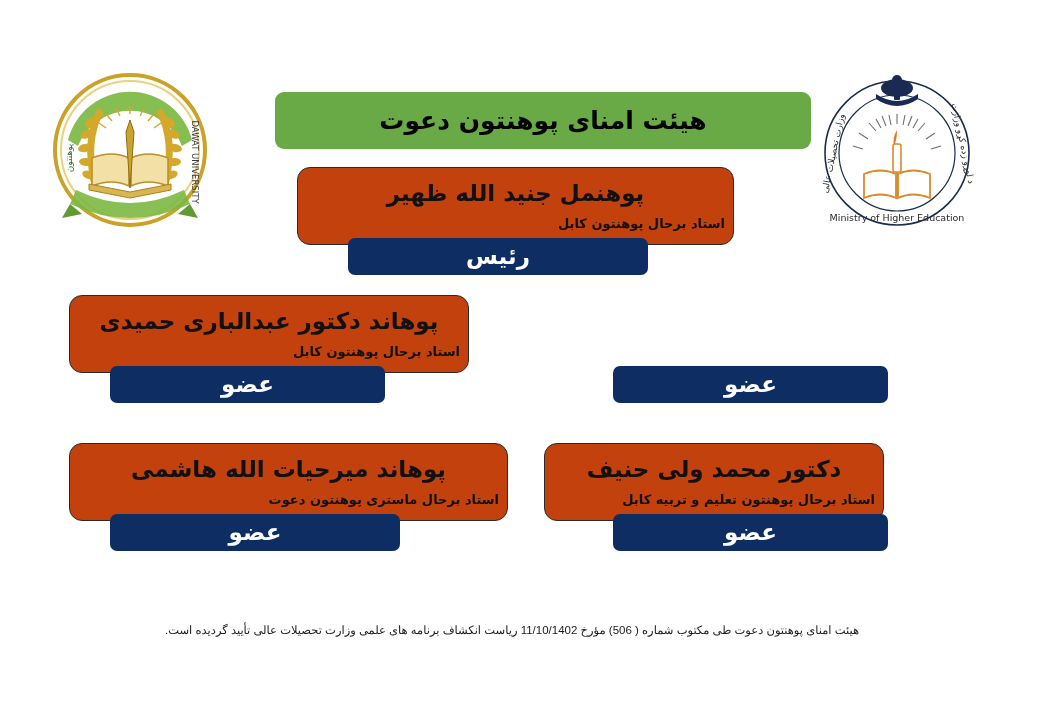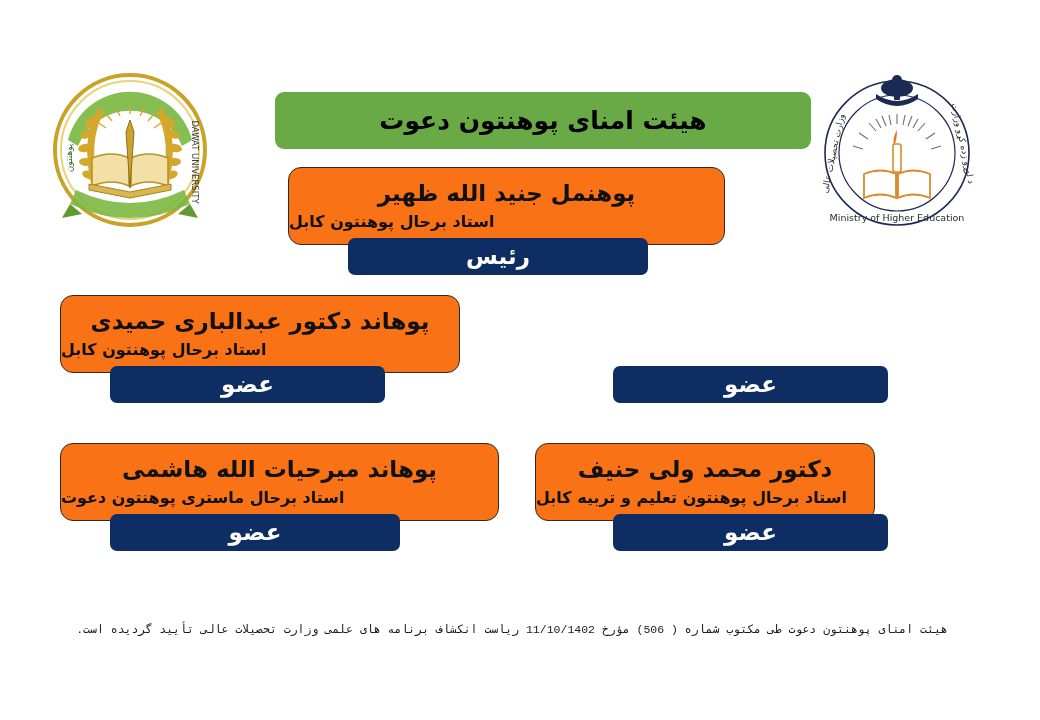--- a/index.html
+++ b/index.html
@@ -49,45 +49,46 @@
     font-size: 25px;
     font-weight: bold;
     letter-spacing: 0.3px;
     line-height: 1;
     direction: rtl;
   }
 
   
   .card {
     position: absolute;
-    background: #f97316;
+    background: #c2410c;
     border: 1.2px solid #2a2a2a;
     border-radius: 13px;
     box-sizing: border-box;
+    margin-left: 9px;
   }
   .card .card-name {
     position: absolute;
     left: 0;
     right: 0;
     top: 12px;
     text-align: center;
     font-size: 23px;
     font-weight: bold;
     color: #111111;
     direction: rtl;
     line-height: 1.15;
     white-space: nowrap;
   }
   .card .card-sub {
     position: absolute;
     left: 0;
     right: 8px;
     bottom: 13px;
-    text-align: left;
-    font-size: 16px;
+    text-align: right;
+    font-size: 13px;
     font-weight: bold;
     color: #111111;
     direction: rtl;
     line-height: 1.1;
     white-space: nowrap;
   }
 
   .badge {
     position: absolute;
     background: #0d2d63;
@@ -127,21 +128,21 @@
   .footer-note {
     position: absolute;
     left: 0;
     right: 16px;
     top: 622px;
     text-align: center;
     font-size: 11.5px;
     color: #1a1a1a;
     direction: rtl;
     line-height: 1.4;
-    font-family: Liberation Mono, monospace;
+    font-family: Liberation Sans, sans-serif;
   }
 </style>
 </head>
 <body>
 
 <div class="page">
 
   <div class="logo logo-left">
     <svg viewBox="0 0 176 176" width="176" height="176" aria-hidden="true">
 

